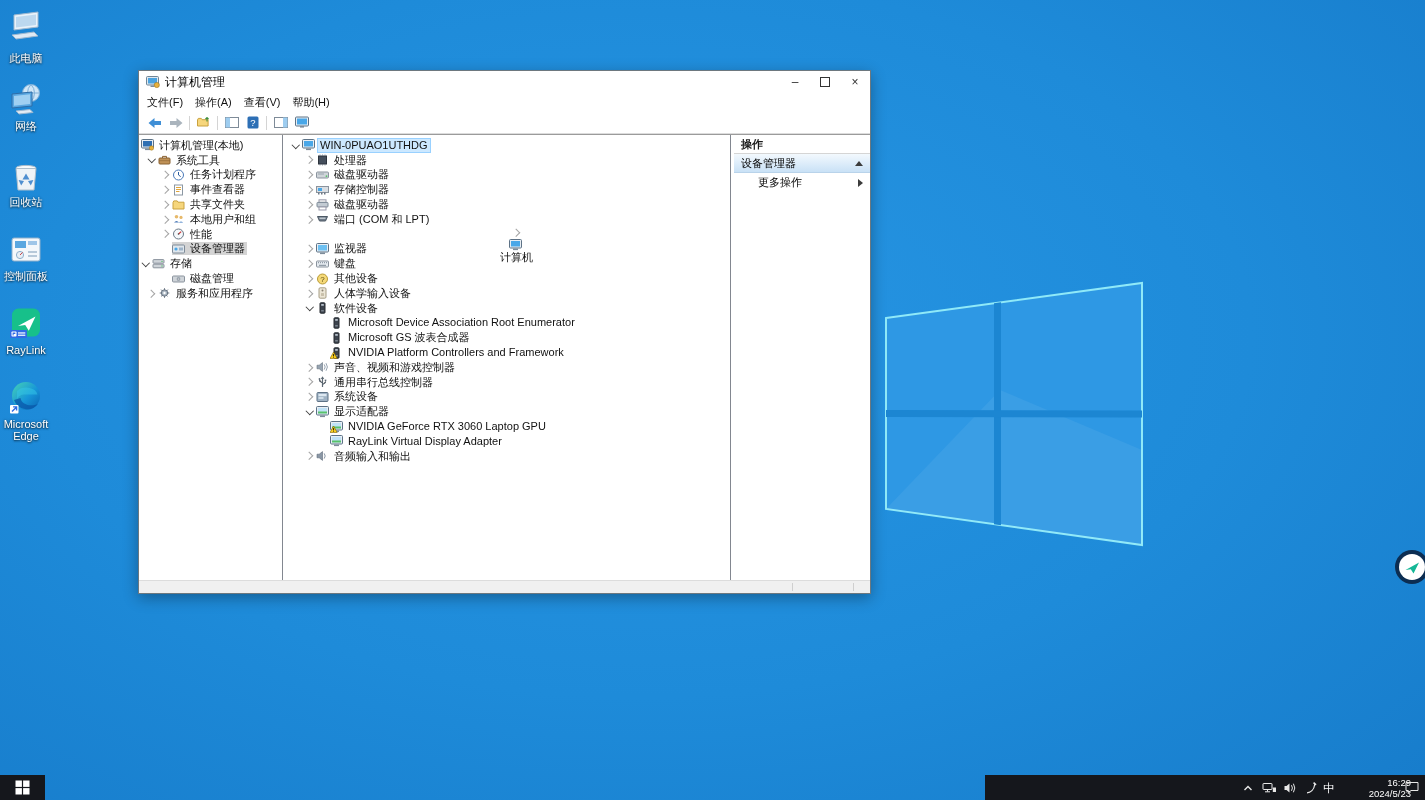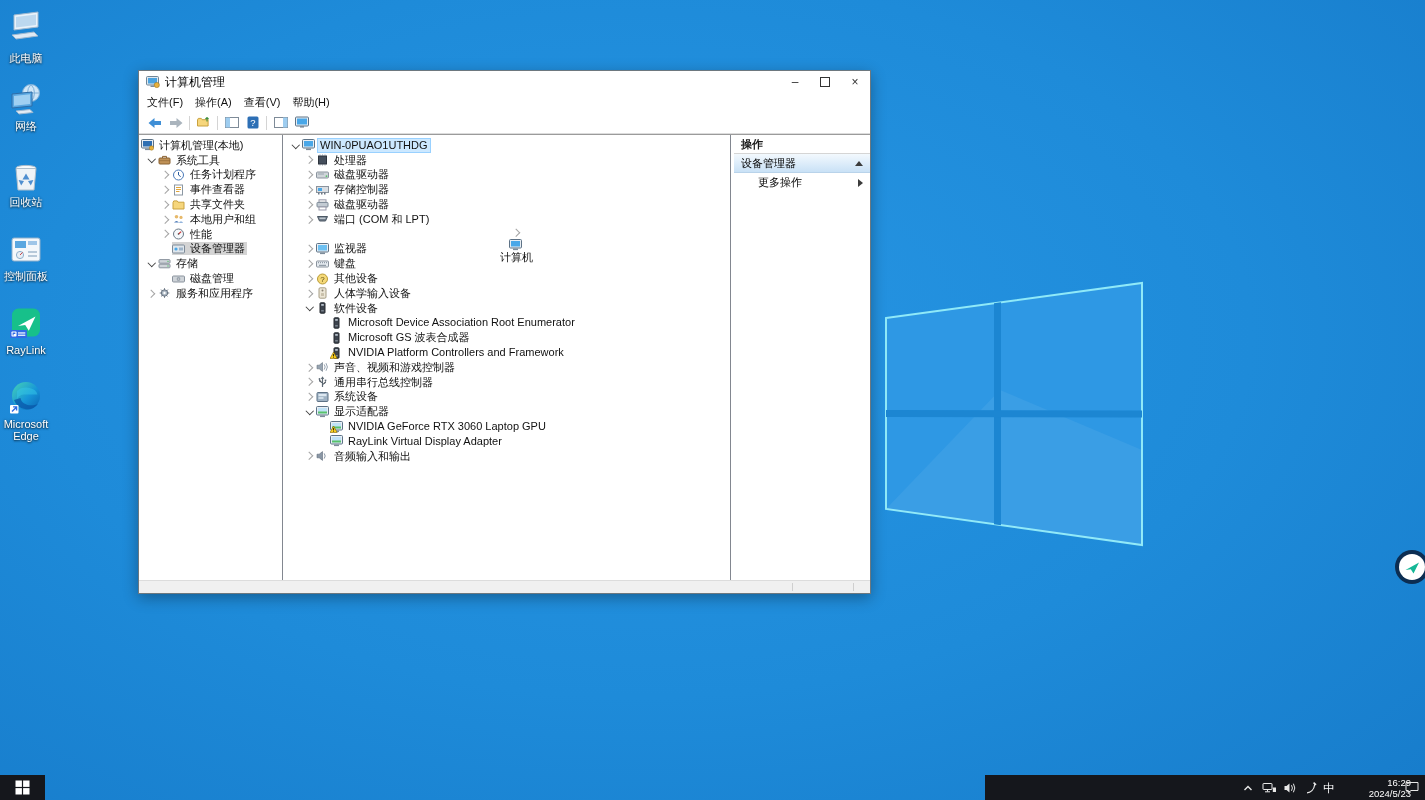--- a/index.html
+++ b/index.html
@@ -317,21 +317,21 @@
             <span class="ticon">
               <svg width="13" height="12" viewBox="0 0 13 12">
                 <rect x="0.5" y="2" width="12" height="8" rx="1" fill="#dfe6ec" stroke="#7e8b98"></rect>
                 <circle cx="4" cy="6" r="1.6" fill="#49a7e8"></circle>
                 <rect x="7" y="4.5" width="4" height="3" fill="#9fb4c8"></rect>
               </svg>
             </span>
             <span class="tlabel">设备管理器</span>
           </span>
         </div>
-        <div class="trow" style="padding-left: 6px;">
+        <div class="trow" style="">
           <span class="chev exp">
             <i></i>
           </span>
           <span class="ticon">
             <svg width="13" height="12" viewBox="0 0 13 12">
               <rect x="1" y="1.6" width="11" height="3.6" rx="0.8" fill="#cfd4d9" stroke="#8a939d"></rect>
               <rect x="1" y="6.2" width="11" height="3.6" rx="0.8" fill="#cfd4d9" stroke="#8a939d"></rect>
               <circle cx="10" cy="3.4" r="0.7" fill="#58c26a"></circle>
               <circle cx="10" cy="8" r="0.7" fill="#58c26a"></circle>
             </svg>

